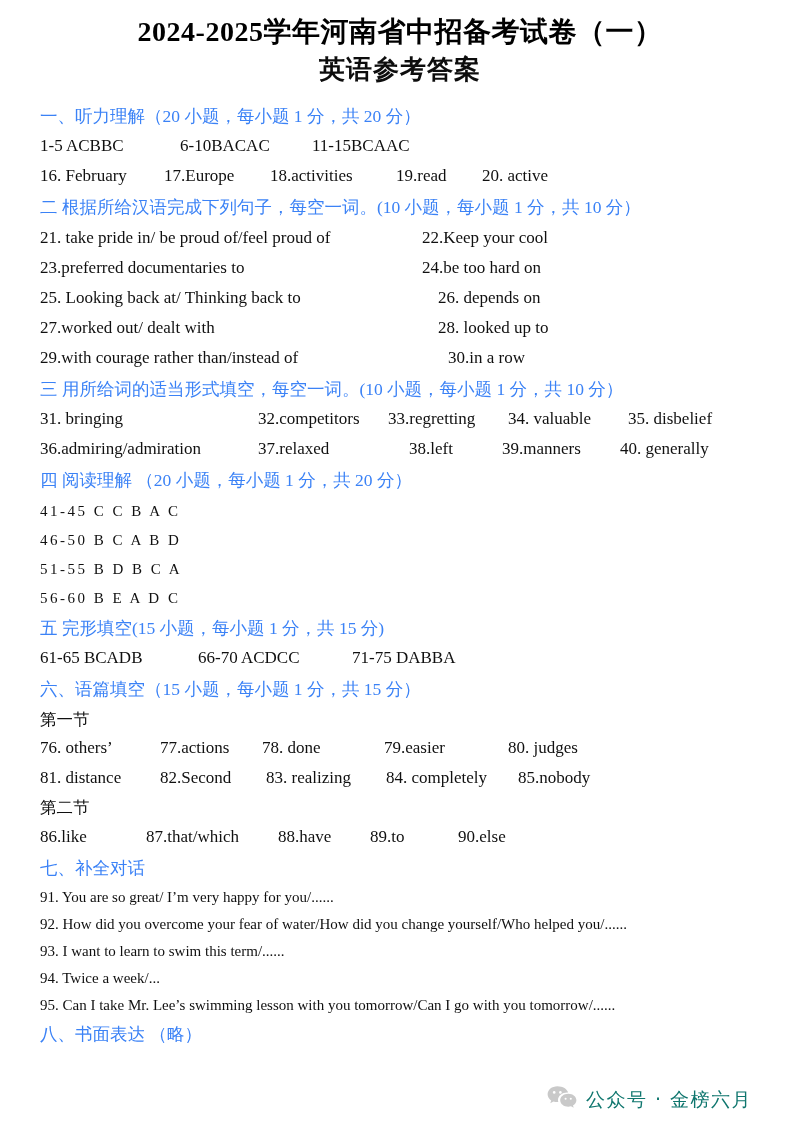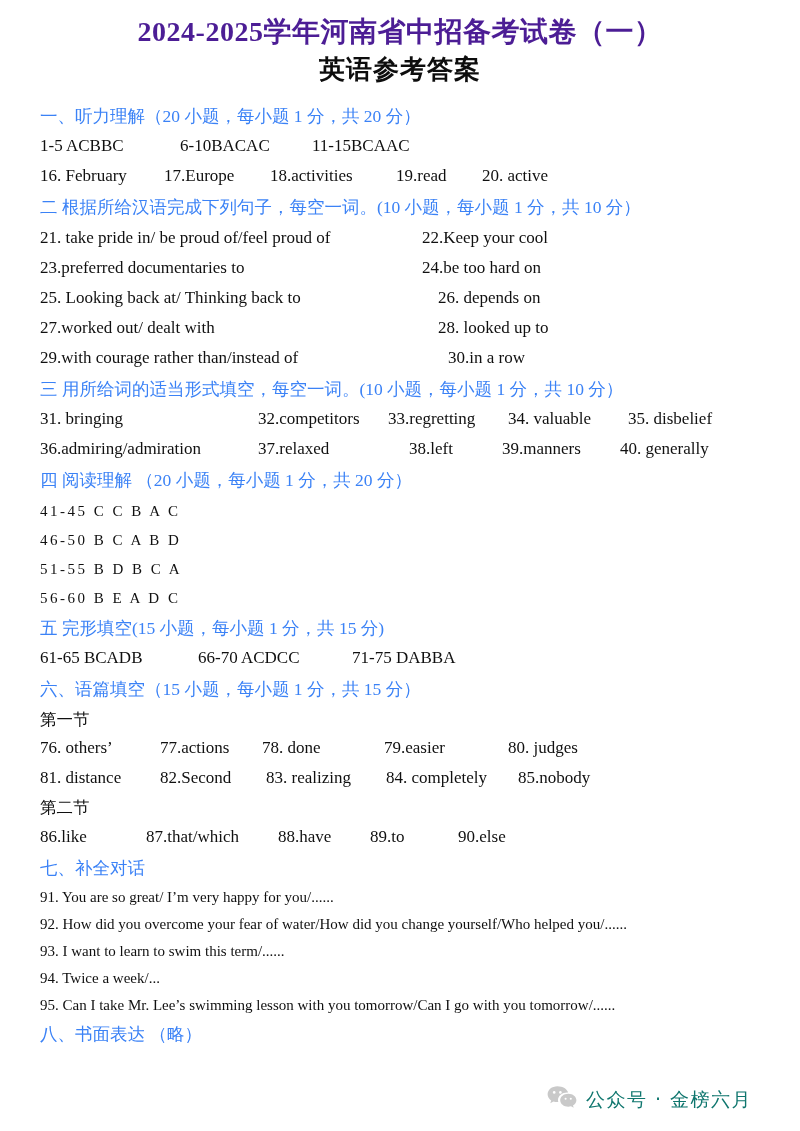--- a/index.html
+++ b/index.html
@@ -28,21 +28,21 @@
   .title-block {
     text-align: center;
     padding-top: 14px;
   }
   .doc-title {
     font-family: "Liberation Serif", "DejaVu Serif", serif;
     font-weight: bold;
     font-size: 28px;
     letter-spacing: 0.5px;
     line-height: 1.32;
-    color: #4c1d95;
+    color: #000000;
     margin: 0;
     white-space: nowrap;
   }
   .doc-subtitle {
     font-family: "Liberation Serif", "DejaVu Serif", serif;
     font-weight: bold;
     font-size: 26px;
     letter-spacing: 1px;
     line-height: 1.3;
     color: #0d0d0d;

